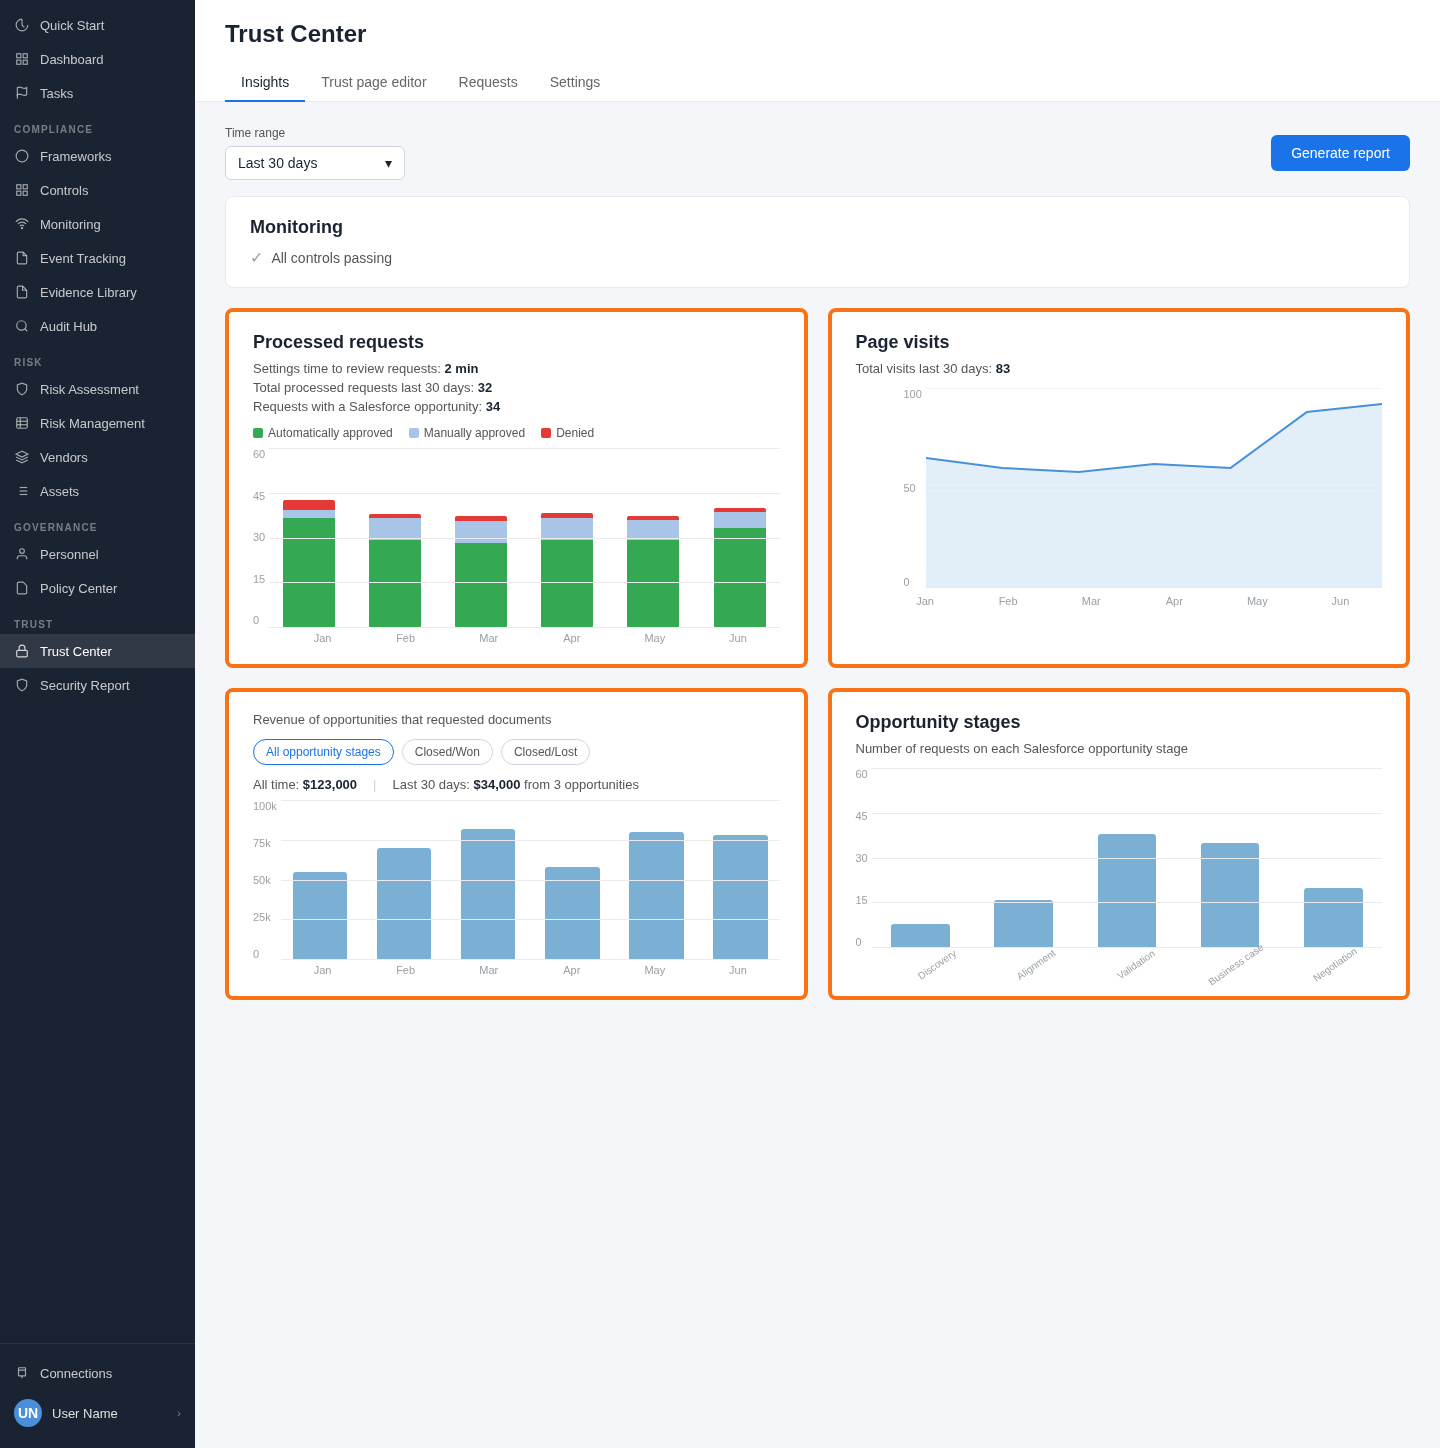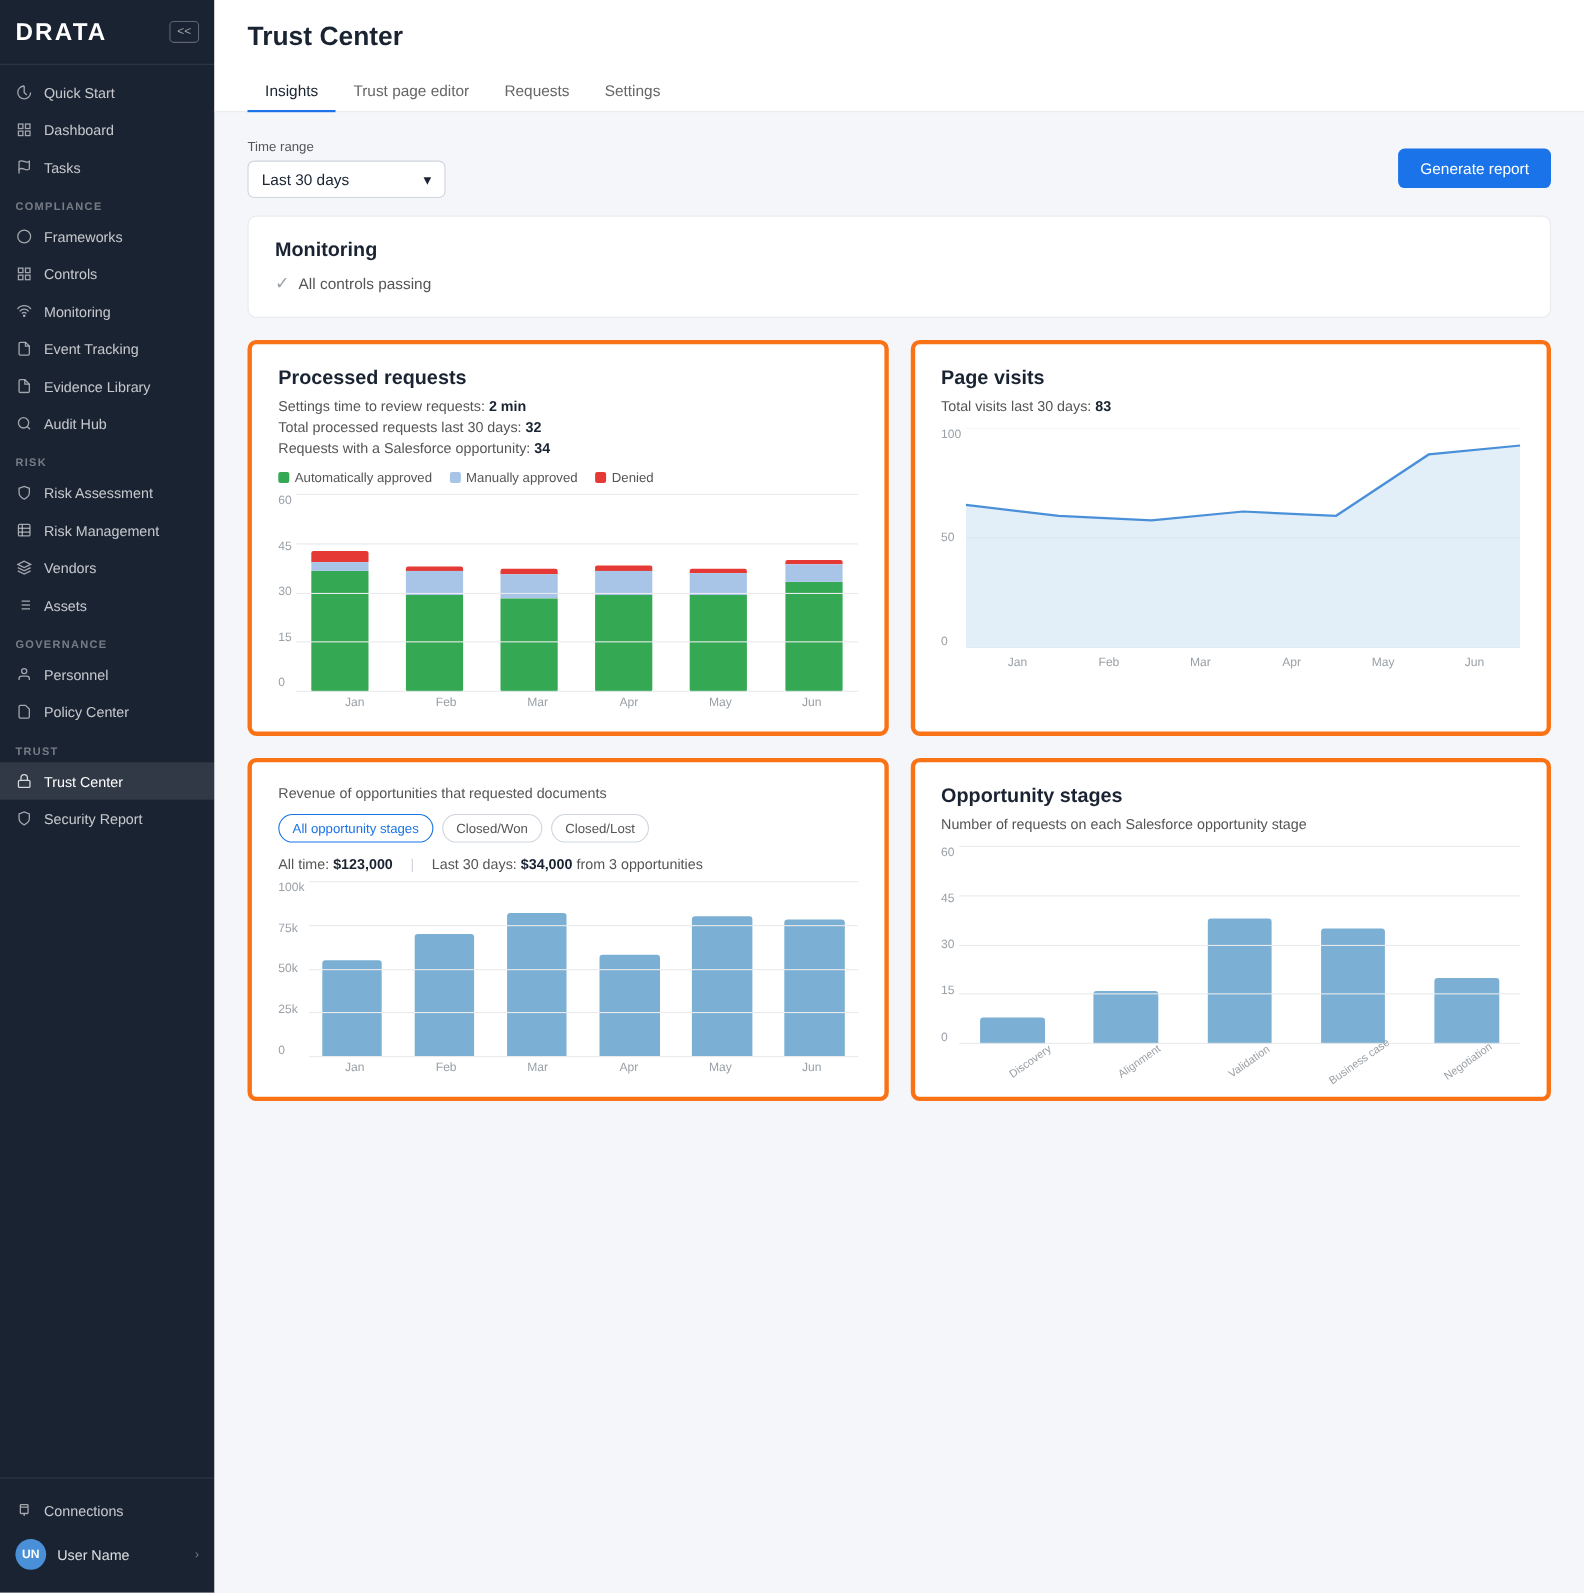--- a/index.html
+++ b/index.html
@@ -11,21 +11,21 @@
     .logo-text { font-size: 22px; font-weight: 700; letter-spacing: 2px; color: #fff; }
     .logo-collapse { border: 1px solid rgba(255,255,255,0.3); border-radius: 4px; padding: 3px 6px; cursor: pointer; font-size: 11px; color: rgba(255,255,255,0.6); }
     .sidebar-nav { flex: 1; padding: 8px 0; }
     .nav-section-label { font-size: 10px; font-weight: 600; letter-spacing: 1.2px; color: rgba(255,255,255,0.4); padding: 14px 14px 4px; text-transform: uppercase; }
     .nav-item { display: flex; align-items: center; gap: 10px; padding: 9px 14px; cursor: pointer; color: rgba(255,255,255,0.75); font-size: 13px; border-radius: 0; transition: background 0.15s; }
     .nav-item.active { color: #fff; background: rgba(255,255,255,0.1); }
     .nav-icon { width: 16px; height: 16px; display: flex; align-items: center; justify-content: center; flex-shrink: 0; opacity: 0.8; }
     .sidebar-footer { padding: 12px 0; border-top: 1px solid rgba(255,255,255,0.08); }
     .footer-item { display: flex; align-items: center; gap: 10px; padding: 9px 14px; cursor: pointer; color: rgba(255,255,255,0.75); font-size: 13px; }
     .user-item { display: flex; align-items: center; gap: 10px; padding: 9px 14px; cursor: pointer; }
-    .user-avatar { width: 28px; height: 28px; border-radius: 50%; background: #4a90d9; display: flex; align-items: center; justify-content: center; font-size: 11px; color: #fff; font-weight: 600; flex-shrink: 0; }
+    .user-avatar { width: 28px; height: 28px; border-radius: 50%; background: #4a90d9; display: flex; align-items: center; justify-content: center; font-size: 14px; color: #fff; font-weight: 600; flex-shrink: 0; }
     .user-name { color: rgba(255,255,255,0.85); font-size: 13px; flex: 1; }
     .user-chevron { color: rgba(255,255,255,0.4); font-size: 11px; }
 
     
     .main { flex: 1; overflow-y: auto; background: #f5f6fa; }
     .page-header { background: #fff; padding: 20px 30px 0; border-bottom: 1px solid #e8eaed; }
     .page-title { font-size: 24px; font-weight: 700; color: #1a2332; margin-bottom: 16px; }
     .tabs { display: flex; gap: 0; }
     .tab { padding: 10px 16px; font-size: 14px; cursor: pointer; color: #666; border-bottom: 2px solid transparent; margin-bottom: -1px; }
     .tab.active { color: #1a2332; border-bottom-color: #1a73e8; font-weight: 500; }
@@ -61,24 +61,20 @@
     .revenue-tab.active { border-color: #1a73e8; color: #1a73e8; background: #fff; }
     .revenue-stats { display: flex; gap: 16px; align-items: flex-start; font-size: 13px; color: #555; margin-bottom: 8px; }
     .revenue-stats strong { color: #1a2332; font-weight: 700; }
     .revenue-divider { color: #d0d5dd; }
     .refresh-btn { float: right; border: 1px solid #d0d5dd; border-radius: 6px; padding: 5px 8px; cursor: pointer; background: #fff; color: #555; font-size: 14px; }
   </style>
 </head>
 <body>
 
 <nav class="sidebar">
-  <div class="sidebar-logo">
-    <span class="logo-text">DRATA</span>
-    <span class="logo-collapse">&lt;&lt;</span>
-  </div>
   <div class="sidebar-nav">
 
     <div class="nav-item">
       <span class="nav-icon">
         <svg width="14" height="14" viewBox="0 0 24 24" fill="none" stroke="currentColor" stroke-width="2">
             <path d="M12 2C6.5 2 2 6.5 2 12s4.5 10 10 10 10-4.5 10-10"></path>
             <path d="M12 2v10l4 4"></path>
           </svg>
       </span>
       <span>Quick Start</span>
@@ -422,21 +418,21 @@
 
       <div class="card">
         <div class="card-title">Page visits</div>
         <div class="card-subtitle">
           <span>Total visits last 30 days:</span>
           <strong>83</strong>
         </div>
 
         <div style="position:relative;margin-top:12px;">
           <div style="display:flex;gap:0;align-items:stretch;">
-            <div style="display:flex;flex-direction:column;justify-content:space-between;height:200px;margin-right:4px;">
+            <div style="display:flex;flex-direction:column;justify-content:space-between;height:200px;margin-right:4px;margin-left:48px;">
               <span style="font-size:11px;color:#9aa0a6;">100</span>
               <span style="font-size:11px;color:#9aa0a6;">50</span>
               <span style="font-size:11px;color:#9aa0a6;">0</span>
             </div>
             <div style="flex:1;position:relative;">
               <svg width="100%" height="200" viewBox="0 0 400 200" preserveAspectRatio="none">
 
                 <line x1="0" y1="0" x2="400" y2="0" stroke="#e8eaed" stroke-width="1"></line>
                 <line x1="0" y1="100" x2="400" y2="100" stroke="#e8eaed" stroke-width="1"></line>
                 <line x1="0" y1="200" x2="400" y2="200" stroke="#e8eaed" stroke-width="1"></line>

